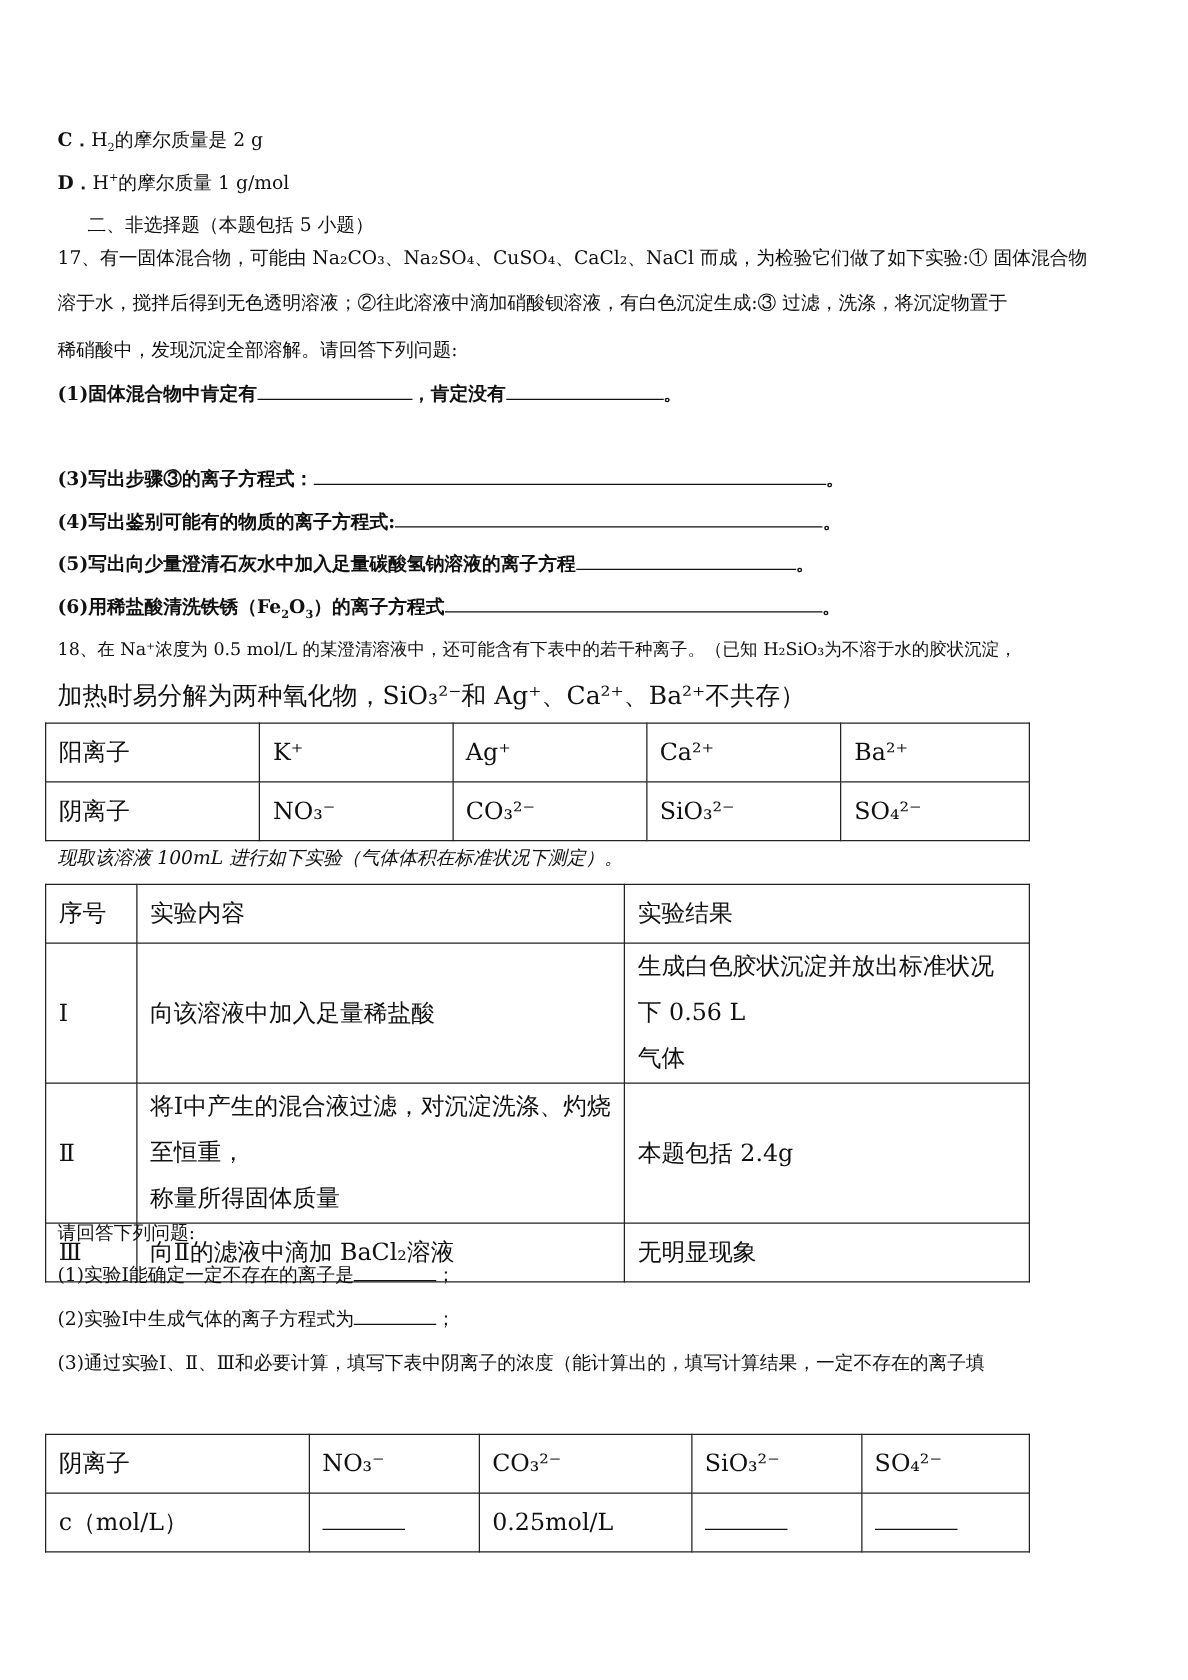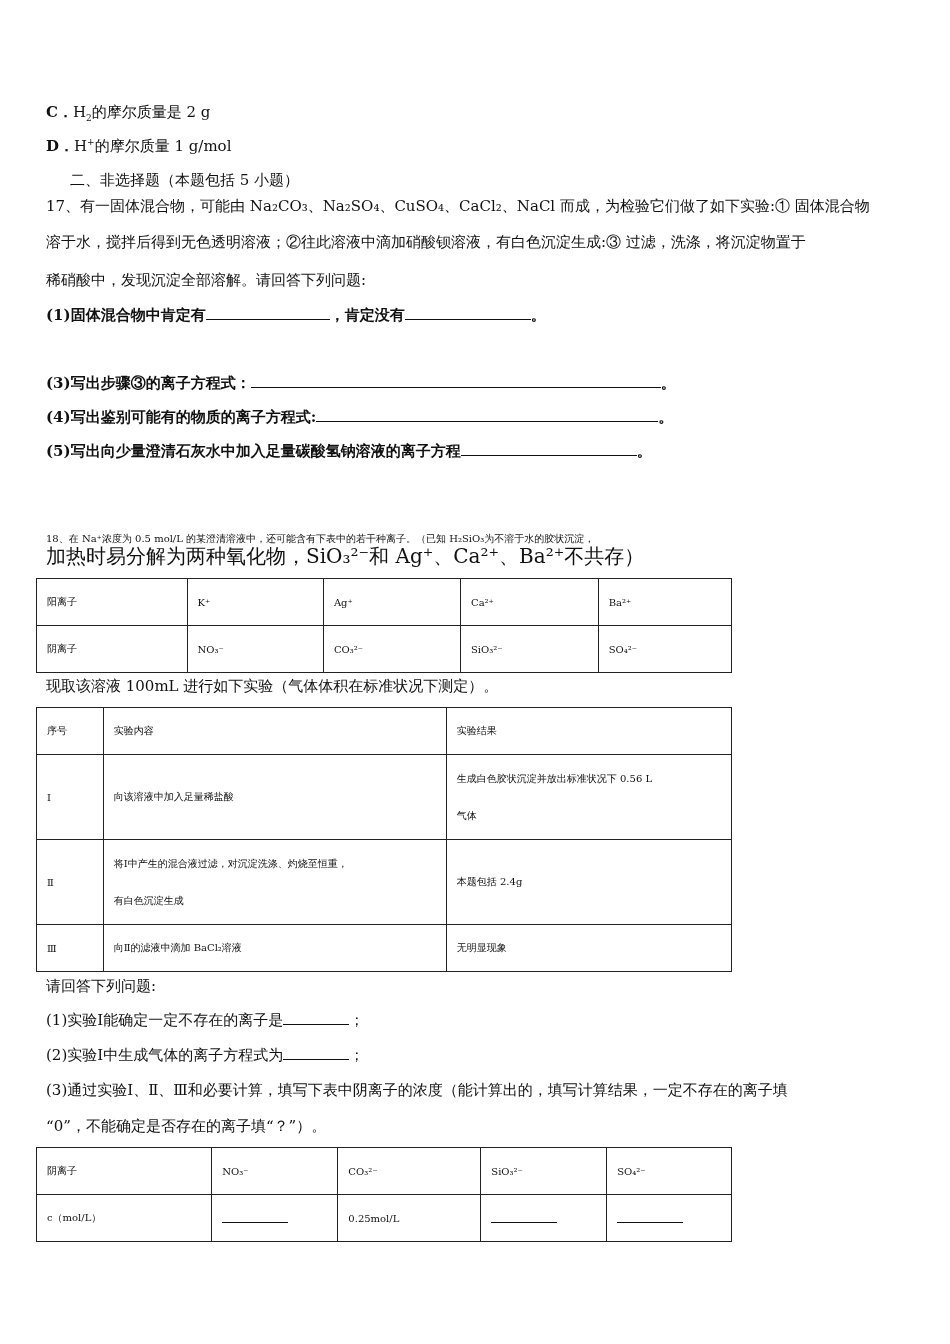--- a/index.html
+++ b/index.html
@@ -7,21 +7,21 @@
     width: 950px; height: 1344px; position: relative; overflow: hidden;
     font-family: "DejaVu Serif", "Liberation Serif", serif;
     color: #111;
     font-size: 15px;
   }
   .page { position: absolute; left: 0; top: 0; width: 950px; height: 1344px; }
   .line { position: absolute; left: 46px; white-space: nowrap; font-size: 15px; line-height: 20px; }
   .bold { font-weight: bold; }
   .blank { display: inline-block; border-bottom: 1px solid #111; height: 14px; vertical-align: baseline; }
   sub, sup { font-size: 9px; line-height: 0; }
-  table { position: absolute; border-collapse: collapse; left: 36px; width: 696px; font-size: 10px; }
+  table { position: absolute; border-collapse: collapse; left: 36px; width: 788px; font-size: 19px; }
   td { border: 1.5px solid #222; padding: 0 10px; vertical-align: middle; text-align: left; }
   .t-ions td { height: 46px; }
   .t-exp td { padding-left: 10px; }
   .t-conc td { height: 46px; }
   .cell-blank { display: inline-block; width: 66px; border-bottom: 1px solid #111; height: 10px; }
 </style>
 </head>
 <body>
 
 <div class="page">
@@ -44,22 +44,25 @@
   </div>
   <div class="line bold" style="top:373px;">
     <span>(3)写出步骤③的离子方程式：</span><span class="blank" style="width:410px;"></span><span>。</span>
   </div>
   <div class="line bold" style="top:407px;">
     <span>(4)写出鉴别可能有的物质的离子方程式:</span><span class="blank" style="width:342px;"></span><span>。</span>
   </div>
   <div class="line bold" style="top:441px;">
     <span>(5)写出向少量澄清石灰水中加入足量碳酸氢钠溶液的离子方程</span><span class="blank" style="width:176px;"></span><span>。</span>
   </div>
+  <div class="line bold" style="top:475px;">
+    <span>(6)用稀盐酸清洗铁锈（Fe</span><sub>2</sub><span>O</span><sub>3</sub><span>）的离子方程式</span><span class="blank" style="width:302px;"></span><span>。</span>
+  </div>
 
-  <div class="line" style="top:510px; font-size:10px;margin-top:19px;">18、在 Na⁺浓度为 0.5 mol/L 的某澄清溶液中，还可能含有下表中的若干种离子。（已知 H₂SiO₃为不溶于水的胶状沉淀，</div>
+  <div class="line" style="top:510px; font-size:14px;">18、在 Na⁺浓度为 0.5 mol/L 的某澄清溶液中，还可能含有下表中的若干种离子。（已知 H₂SiO₃为不溶于水的胶状沉淀，</div>
   <div class="line" style="top:546px; font-size:20px;">加热时易分解为两种氧化物，SiO₃²⁻和 Ag⁺、Ca²⁺、Ba²⁺不共存）</div>
 
   <table class="t-ions" style="top:578px;">
     <colgroup>
         <col style="width:193px">
         <col style="width:168px">
         <col style="width:168px">
         <col style="width:168px">
         <col style="width:163px">
       </colgroup>
@@ -74,21 +77,21 @@
     <tr>
       <td>阴离子</td>
       <td>NO₃⁻</td>
       <td>CO₃²⁻</td>
       <td>SiO₃²⁻</td>
       <td>SO₄²⁻</td>
     </tr>
   </tbody>
     </table>
 
-  <div class="line" style="top:676px;">现取该溶液 100mL 进行如下实验（气体体积在标准状况下测定）。</div>
+  <div class="line" style="top:676px;font-style:italic;">现取该溶液 100mL 进行如下实验（气体体积在标准状况下测定）。</div>
 
   <table class="t-exp" style="top:707px;">
     <colgroup>
         <col style="width:77px">
         <col style="width:428px">
         <col style="width:355px">
       </colgroup>
     <tbody>
         <tr style="height:47px;">
       <td>序号</td>
@@ -100,42 +103,41 @@
       <td>向该溶液中加入足量稀盐酸</td>
       <td>
         <div style="line-height:37px;">生成白色胶状沉淀并放出标准状况下 0.56 L</div>
         <div style="line-height:37px;">气体</div>
       </td>
     </tr>
     <tr style="height:85px;">
       <td>Ⅱ</td>
       <td>
         <div style="line-height:37px;">将Ⅰ中产生的混合液过滤，对沉淀洗涤、灼烧至恒重，</div>
-        <div style="line-height:37px;">有白色沉淀生成</div>
+        <div style="line-height:37px;">称量所得固体质量</div>
       </td>
       <td>本题包括 2.4g</td>
     </tr>
     <tr style="height:47px;">
       <td>Ⅲ</td>
       <td>向Ⅱ的滤液中滴加 BaCl₂溶液</td>
       <td>无明显现象</td>
     </tr>
   </tbody>
     </table>
 
   <div class="line" style="top:976px;">请回答下列问题:</div>
 
   <div class="line" style="top:1010px;">
     <span>(1)实验Ⅰ能确定一定不存在的离子是</span><span class="blank" style="width:66px;"></span><span>；</span>
   </div>
   <div class="line" style="top:1045px;">
     <span>(2)实验Ⅰ中生成气体的离子方程式为</span><span class="blank" style="width:66px;"></span><span>；</span>
   </div>
   <div class="line" style="top:1080px;">(3)通过实验Ⅰ、Ⅱ、Ⅲ和必要计算，填写下表中阴离子的浓度（能计算出的，填写计算结果，一定不存在的离子填</div>
-  <div class="line" style="top:1116px;">“0”，不能确定是否存在的离子填“？”）。</div>
 
   <table class="t-conc" style="top:1147px;">
     <colgroup>
         <col style="width:235px">
         <col style="width:148px">
         <col style="width:183px">
         <col style="width:148px">
         <col style="width:146px">
       </colgroup>
     <tbody>

